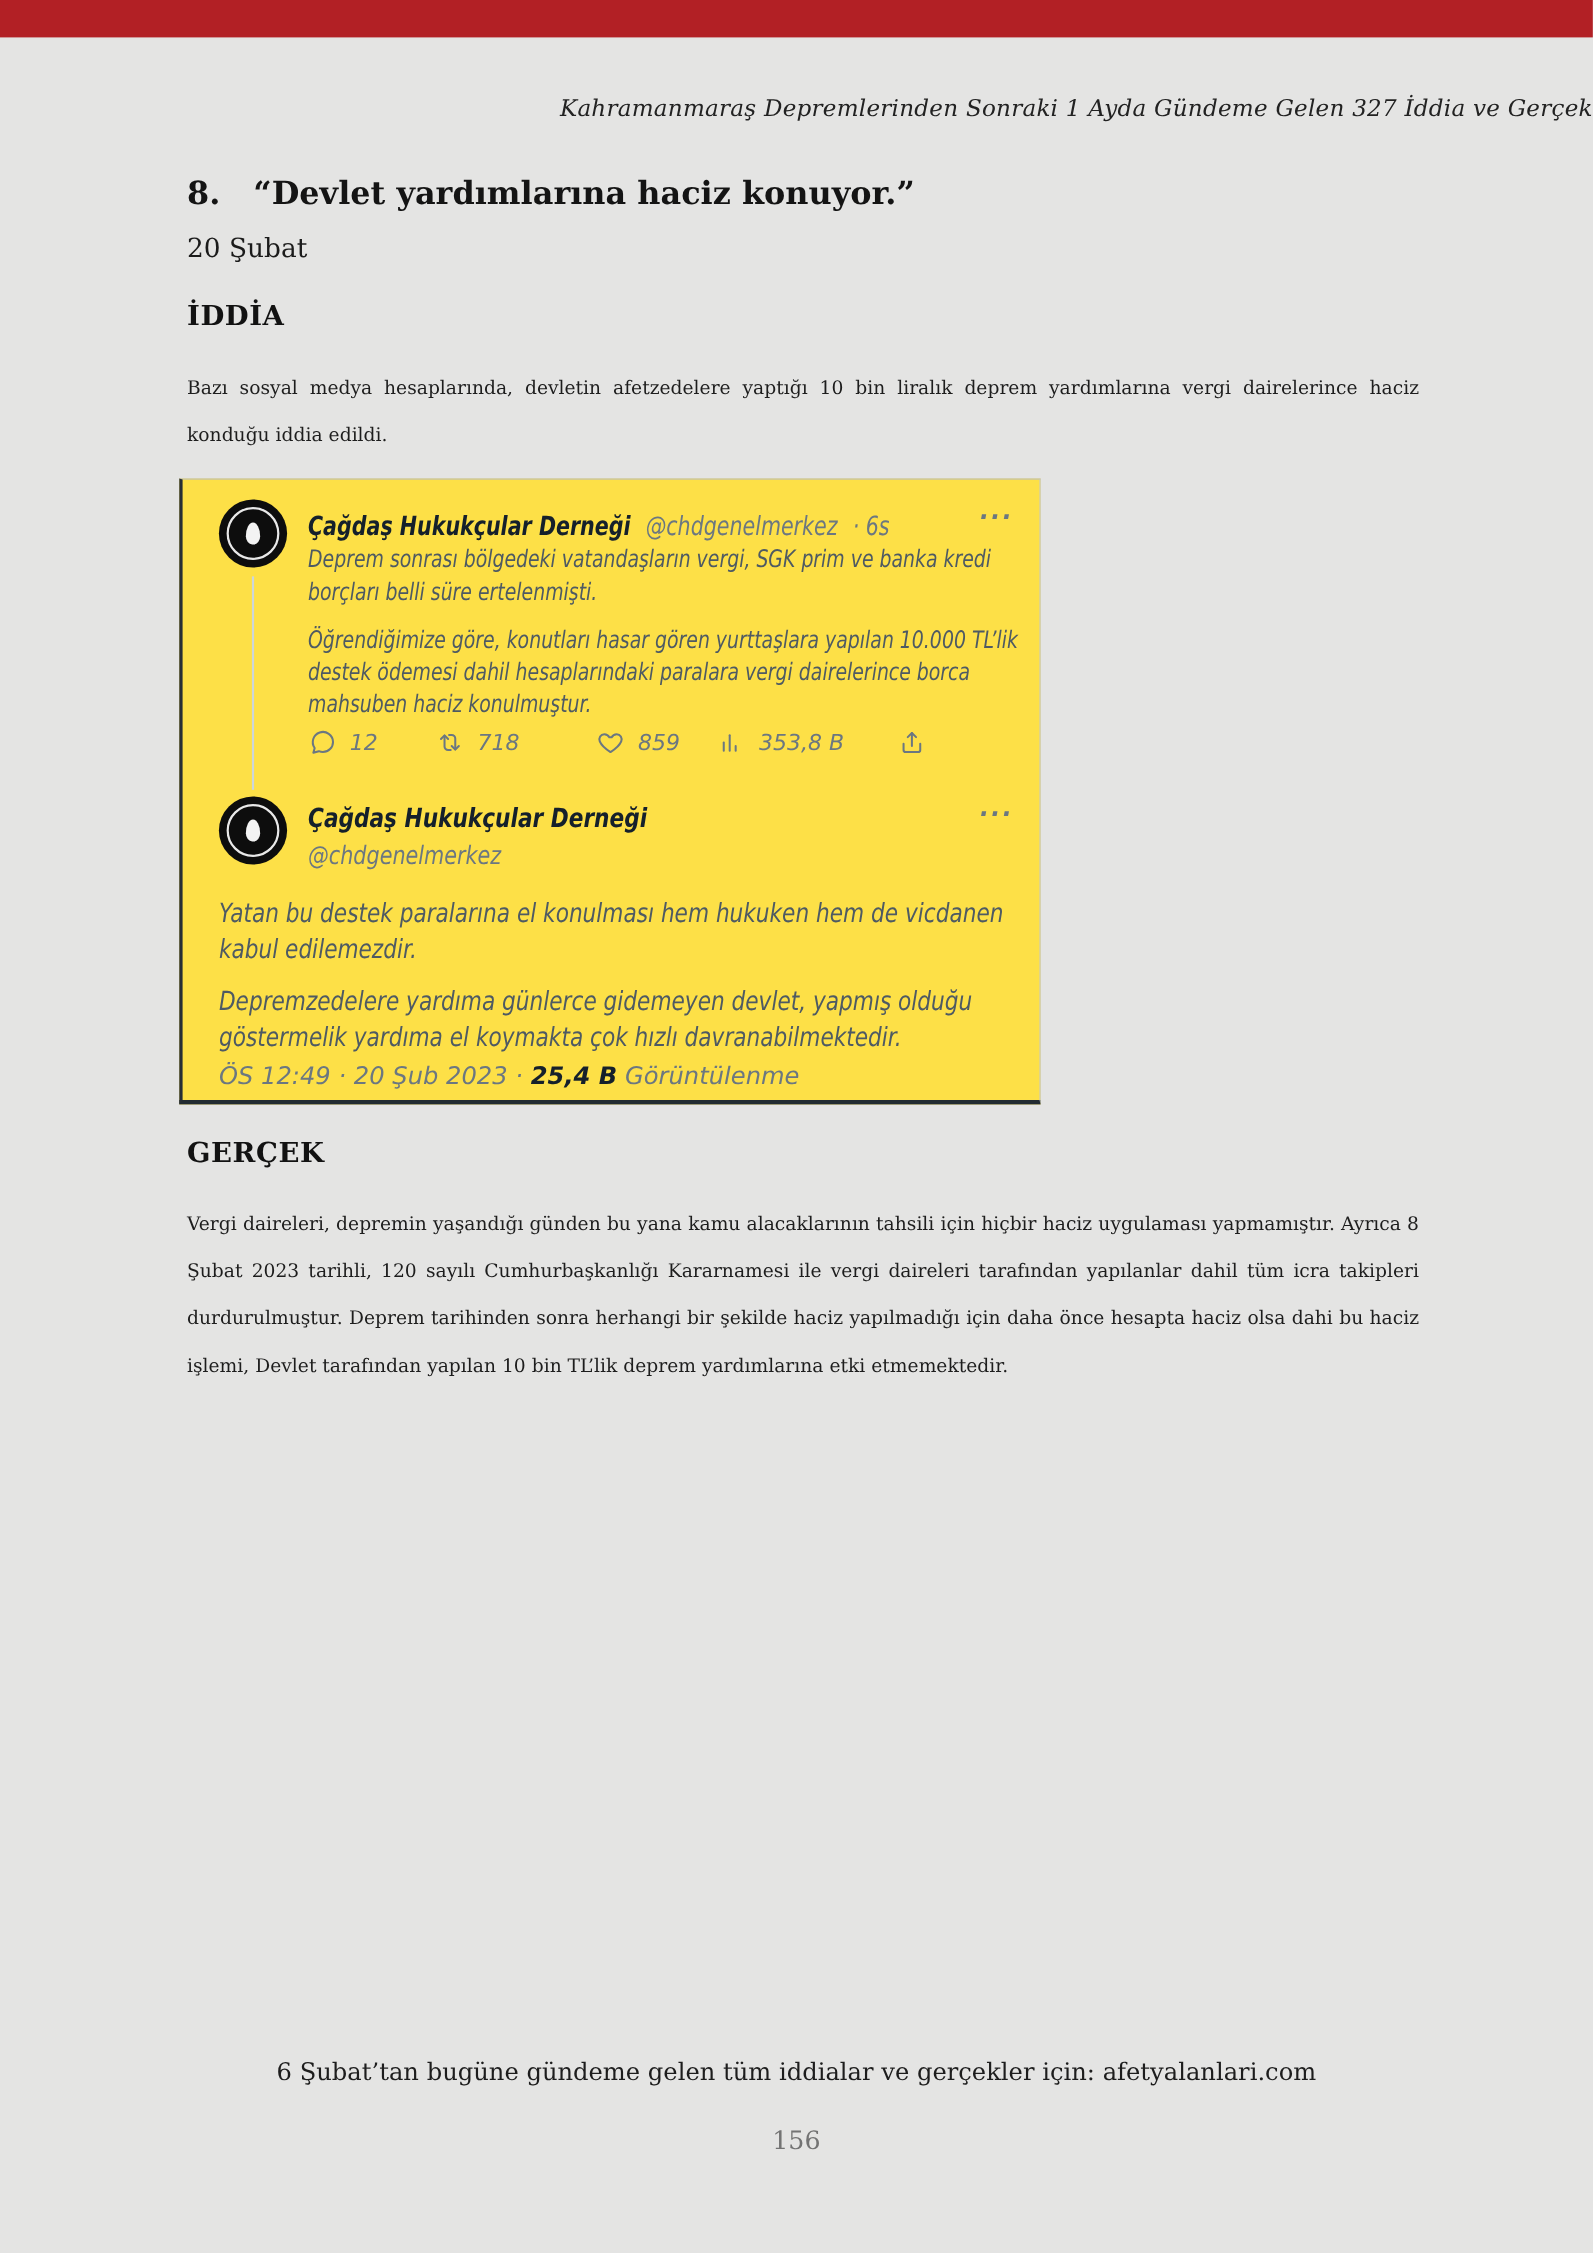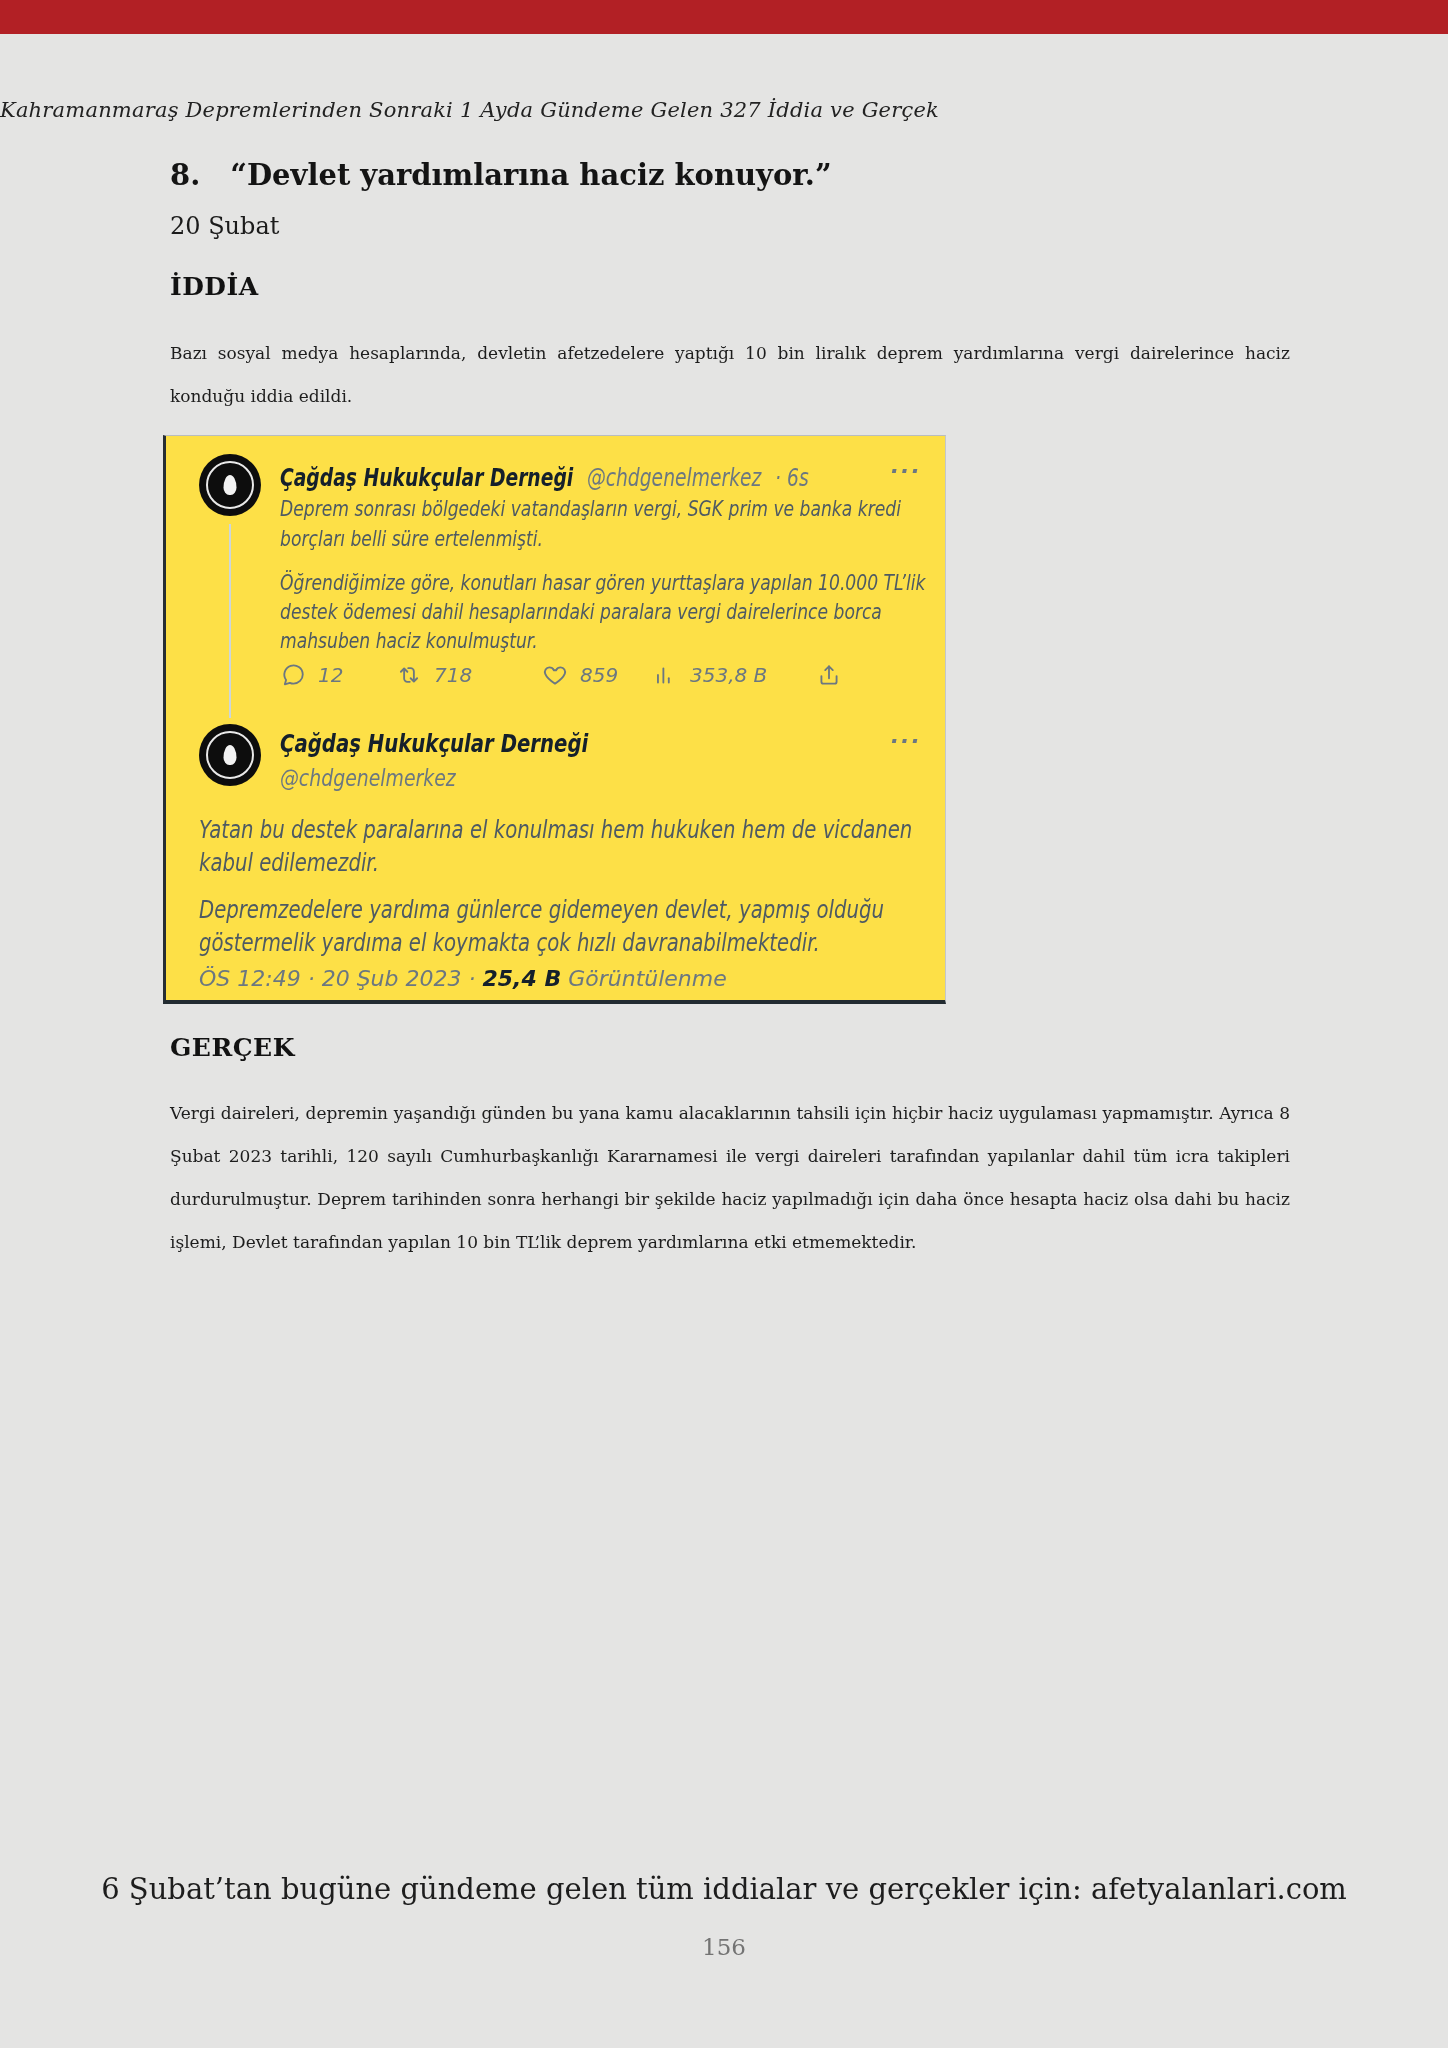--- a/index.html
+++ b/index.html
@@ -3,38 +3,38 @@
 <meta charset="utf-8">
 <style>
   html,body { margin:0; padding:0; }
   body {
     width:1448px; height:2048px; position:relative;
     background:#e4e4e3; overflow:hidden;
     font-family:"DejaVu Serif", serif; color:#1b1b1b;
   }
   .topbar { position:absolute; left:0; top:0; width:1448px; height:34px; background:#b22025; }
   .running-head {
-    position:absolute; top:86px; left:0; width:1448px; text-align:left;
-    font-style:italic; font-size:21px; color:#222; letter-spacing:.2px;margin-top:12px;
+    position:absolute; top:86px; left:0; width:1448px; text-align:right;
+    font-style:italic; font-size:21px; color:#222; letter-spacing:.2px;
   }
   .claim-title {
     position:absolute; top:158px; left:170px; right:120px;
     font-weight:bold; font-size:29px; display:flex; gap:30px; color:#141414;
   }
   .claim-date { position:absolute; top:212px; left:170px; font-size:24px; }
   .section-heading { position:absolute; left:170px; font-weight:bold; font-size:25px; letter-spacing:.5px; color:#121212; }
   .h-iddia { top:272px; }
   .h-gercek { top:1033px; }
   .body-par {
     position:absolute; left:170px; width:1120px; margin:0;
     font-size:17px; line-height:43px; text-align:justify; color:#1d1d1d;
   }
   .p-iddia { top:332px; }
   .p-gercek { top:1092px; }
-  .footer-note { position:absolute; top:1872px; left:0; width:1448px; text-align:center; font-size:29px; color:#1d1d1d; }
+  .footer-note { position:absolute; top:1872px; left:0; width:1448px; text-align:center; font-size:22px; color:#1d1d1d; }
   .page-number { position:absolute; top:1934px; left:0; width:1448px; text-align:center; font-size:23px; color:#737373; }
 
   
   .tweet-shot {
     position:absolute; left:163px; top:435px; width:783px; height:569px;
     box-sizing:border-box; background:#fde047;
     border-top:1px solid #b9bdbf; border-right:1px solid #c3c7c9;
     border-left:3px solid #272e34; border-bottom:4px solid #222b31;
     font-family:"DejaVu Sans", sans-serif; overflow:hidden;font-style:italic;
   }

